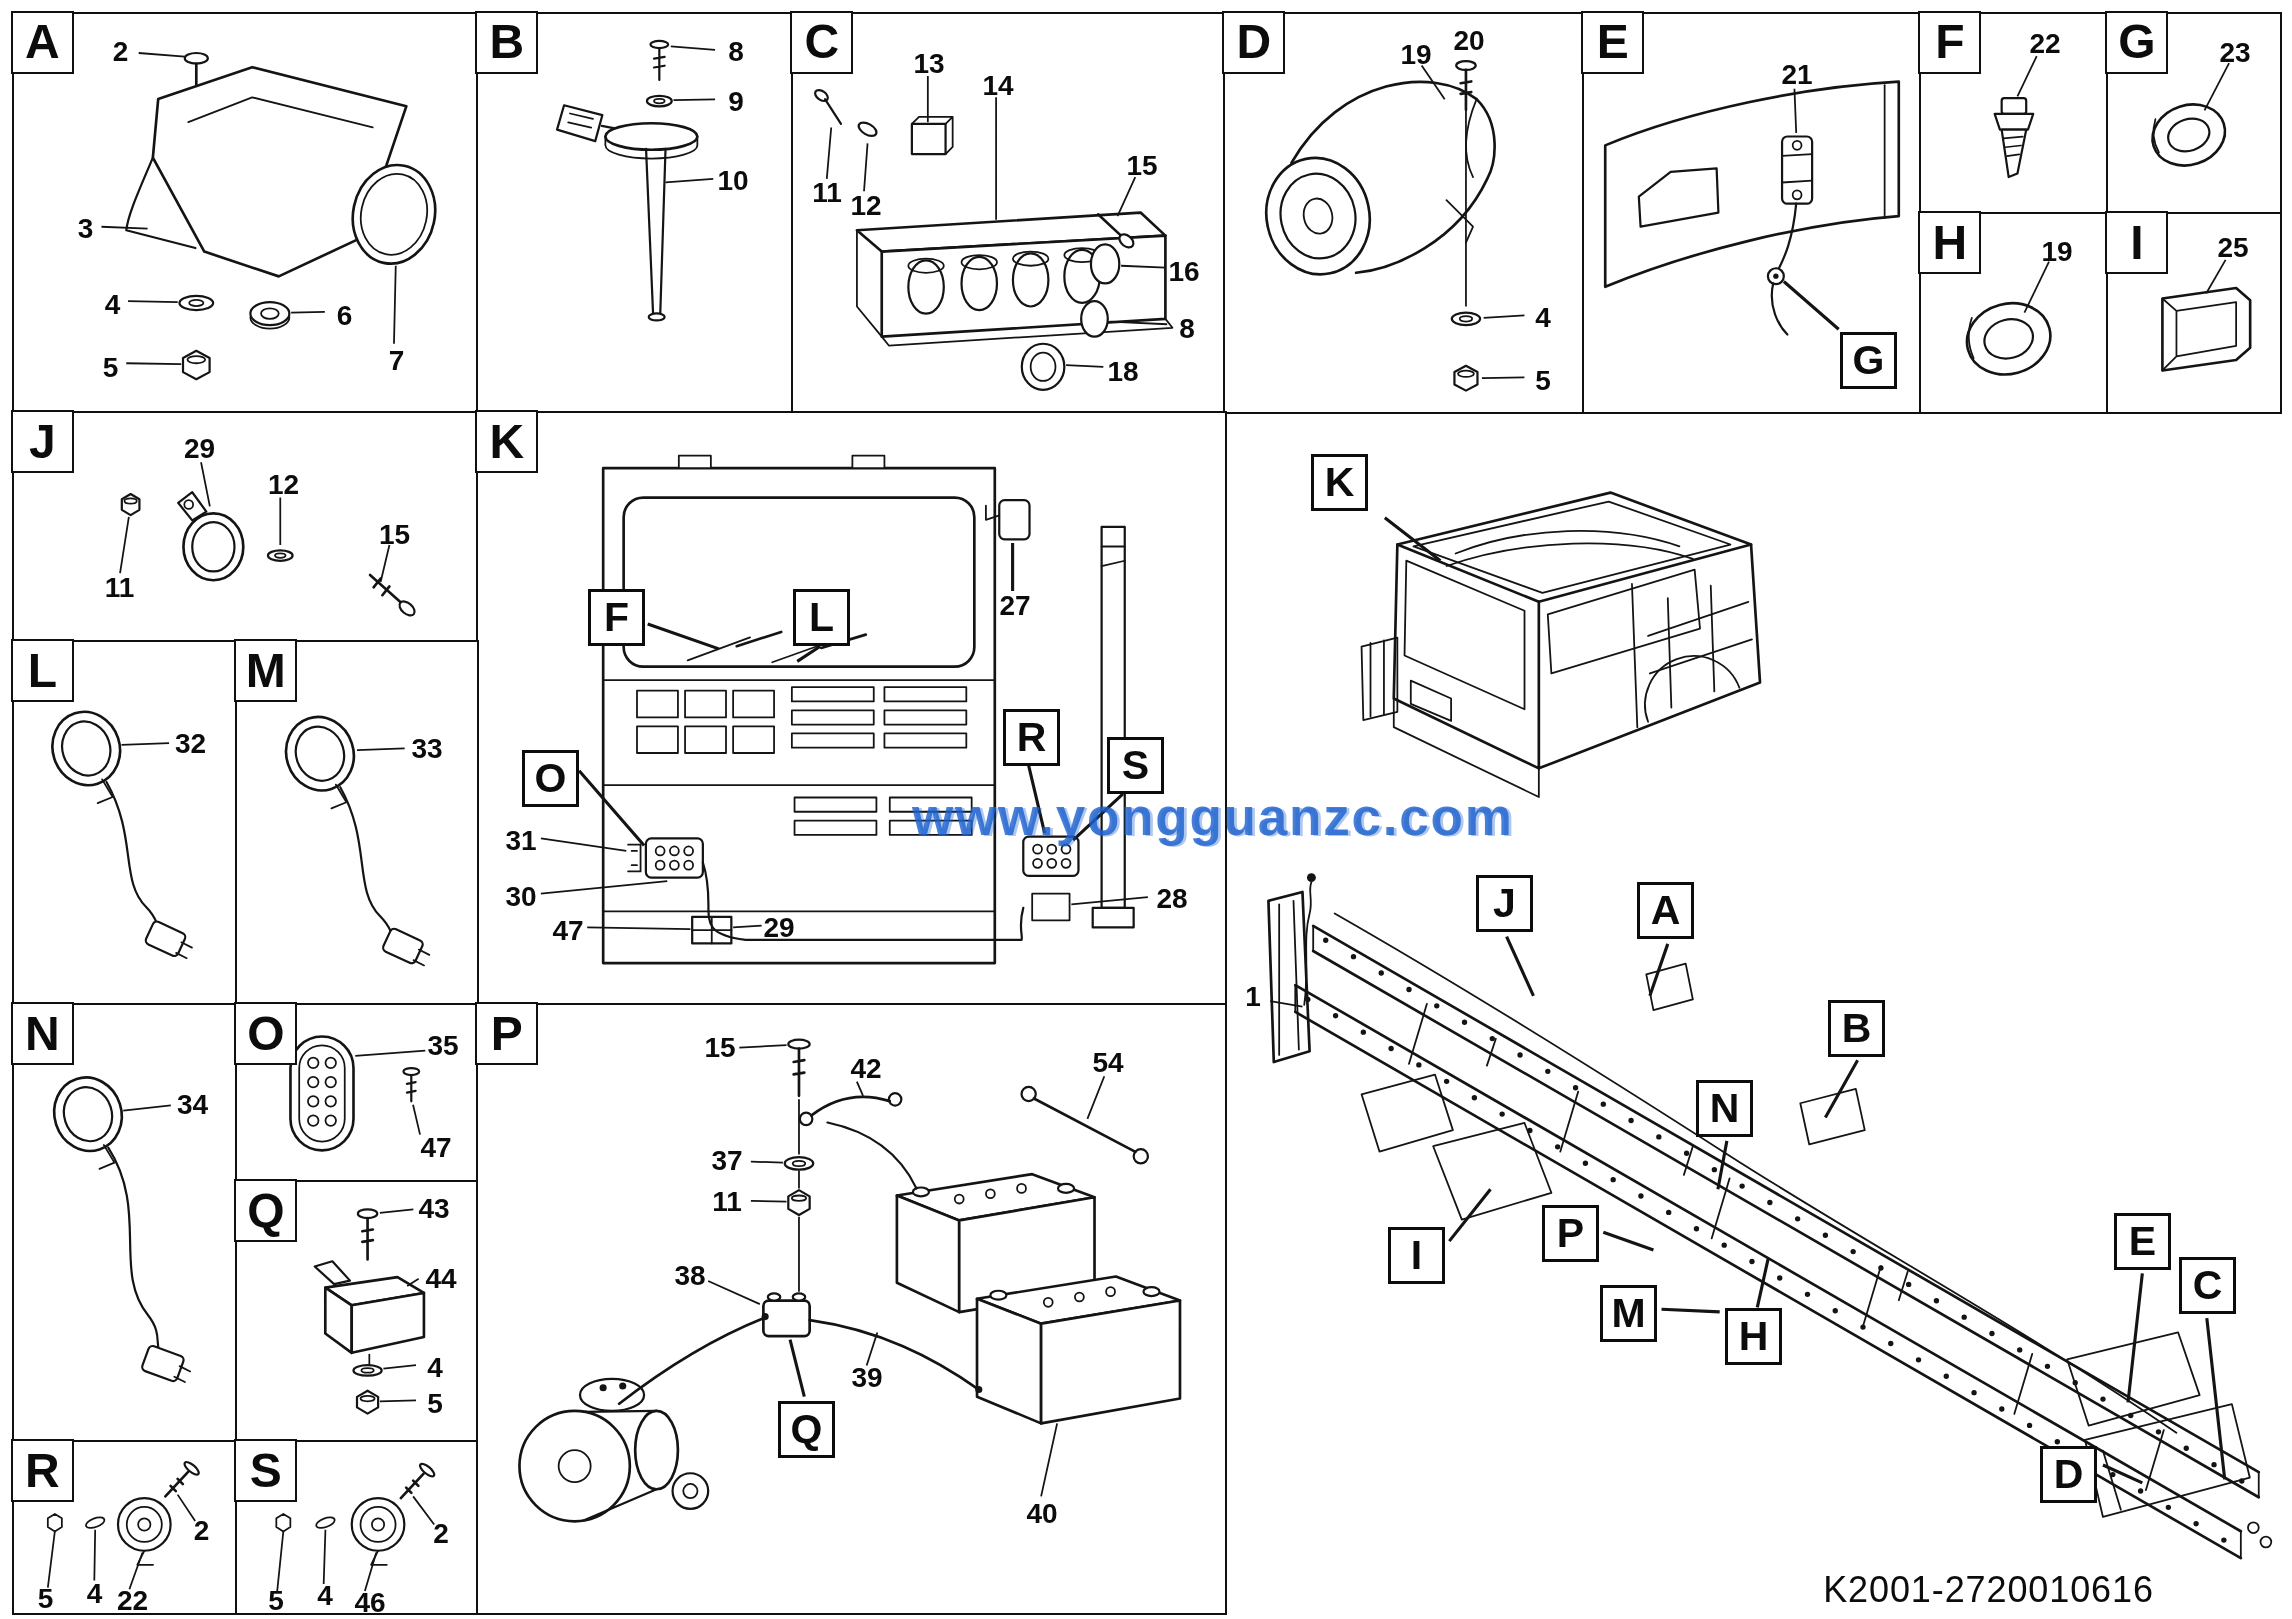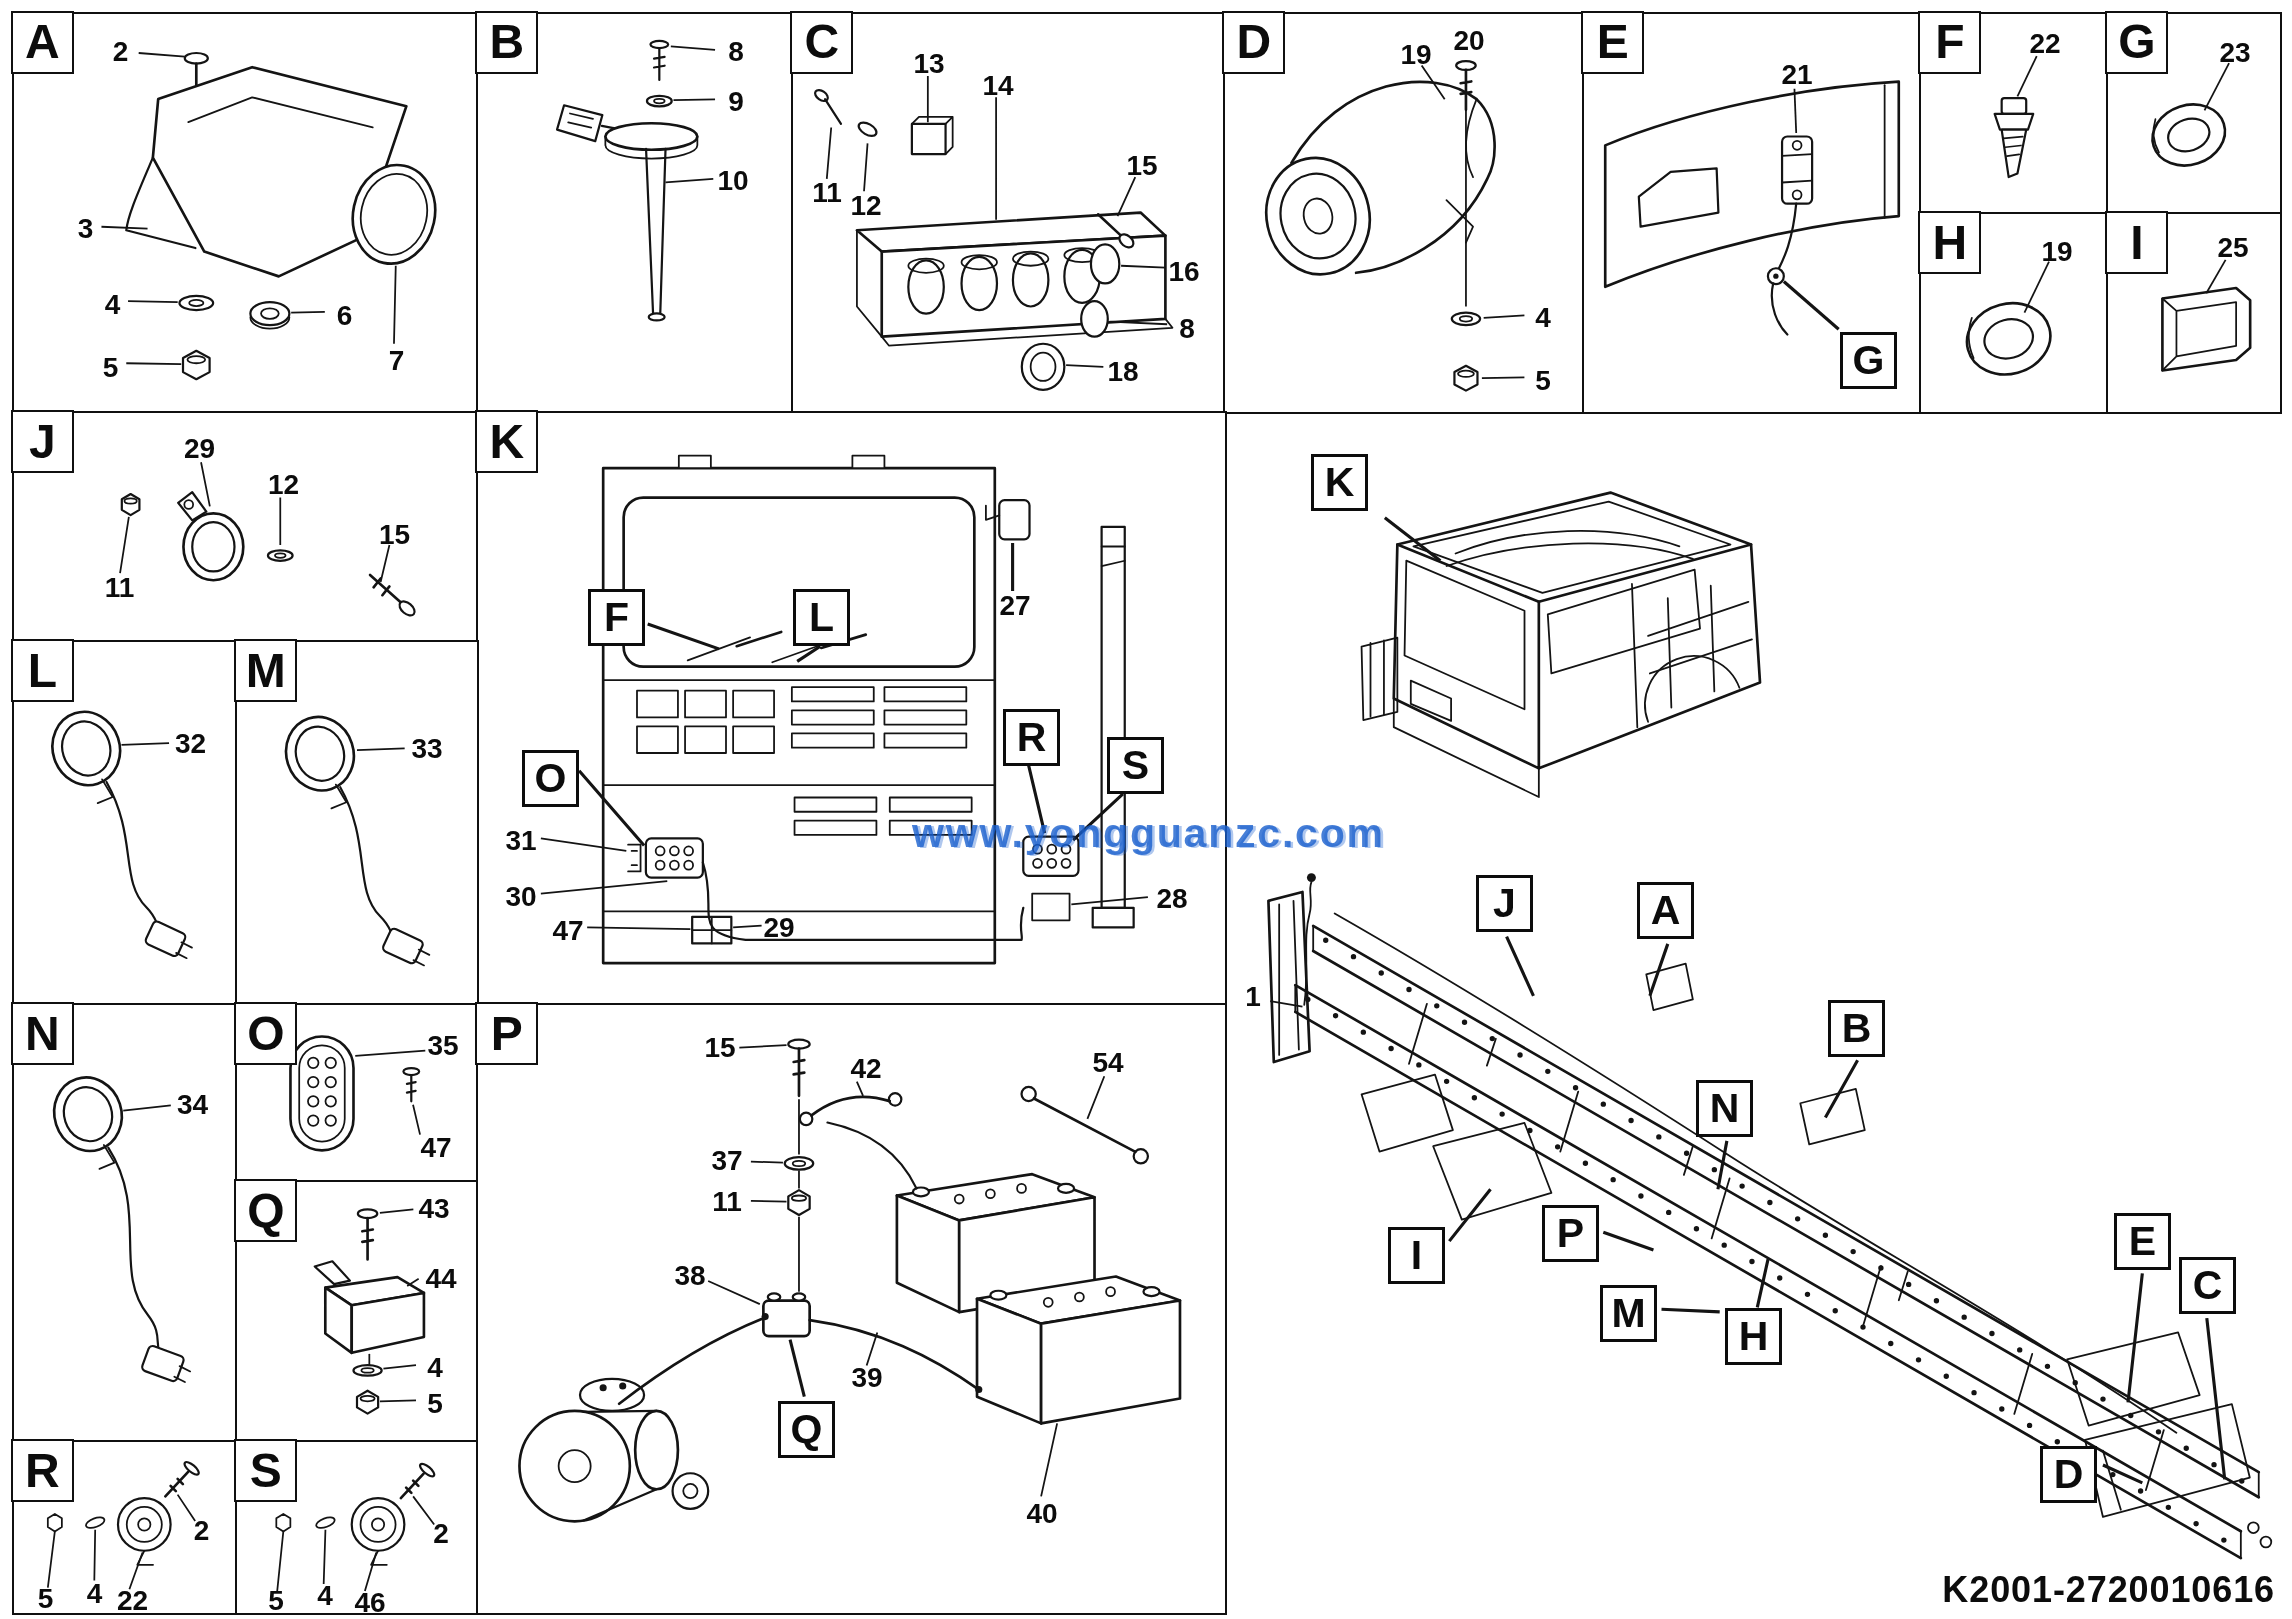--- a/index.html
+++ b/index.html
@@ -19,28 +19,27 @@
     position:absolute; transform:translate(-50%,-50%); font-size:28px; font-weight:700;
     color:#0c0c0c; z-index:5; white-space:nowrap; line-height:1;
   }
   .refbox {
     position:absolute; width:57px; height:57px; border:3.6px solid #0c0c0c; background:#fff;
     display:flex; align-items:center; justify-content:center; font-size:41px; font-weight:700;
     z-index:6; line-height:1;
   }
   .overview { position:absolute; }
   .watermark {
-    position:absolute; left:912px; top:786px; font-size:41px; font-weight:700;
+    position:absolute; left:912px; top:786px; font-size:53px; font-weight:700;
     color:rgba(25,95,205,0.8); letter-spacing:1.8px; z-index:9;
     text-shadow:2.7px 0.9px 0 rgba(25,95,205,0.35);
-    margin-top:24px;
   }
   .partnum {
-    position:absolute; left:1702px; top:1569px; width:573px; text-align:right;
-    font-size:36px; font-weight:700; letter-spacing:0.9px; z-index:9;
+    position:absolute; left:1702px; top:1569px; width:573px; text-align:center;
+    font-size:36px; font-weight:400; letter-spacing:0.9px; z-index:9;
   }
   svg { display:block; }
   .s3 { stroke:#141414; stroke-width:3; fill:none; stroke-linecap:round; stroke-linejoin:round; }
   .s2 { stroke:#141414; stroke-width:2; fill:none; stroke-linecap:round; stroke-linejoin:round; }
   .s25 { stroke:#141414; stroke-width:2.5; fill:none; stroke-linecap:round; stroke-linejoin:round; }
   .ld { stroke:#141414; stroke-width:2; fill:none; }
   .ld3 { stroke:#141414; stroke-width:3.5; fill:none; }
   .fw { fill:#fff; }
   .fd { fill:#141414; stroke:none; }
 </style>

